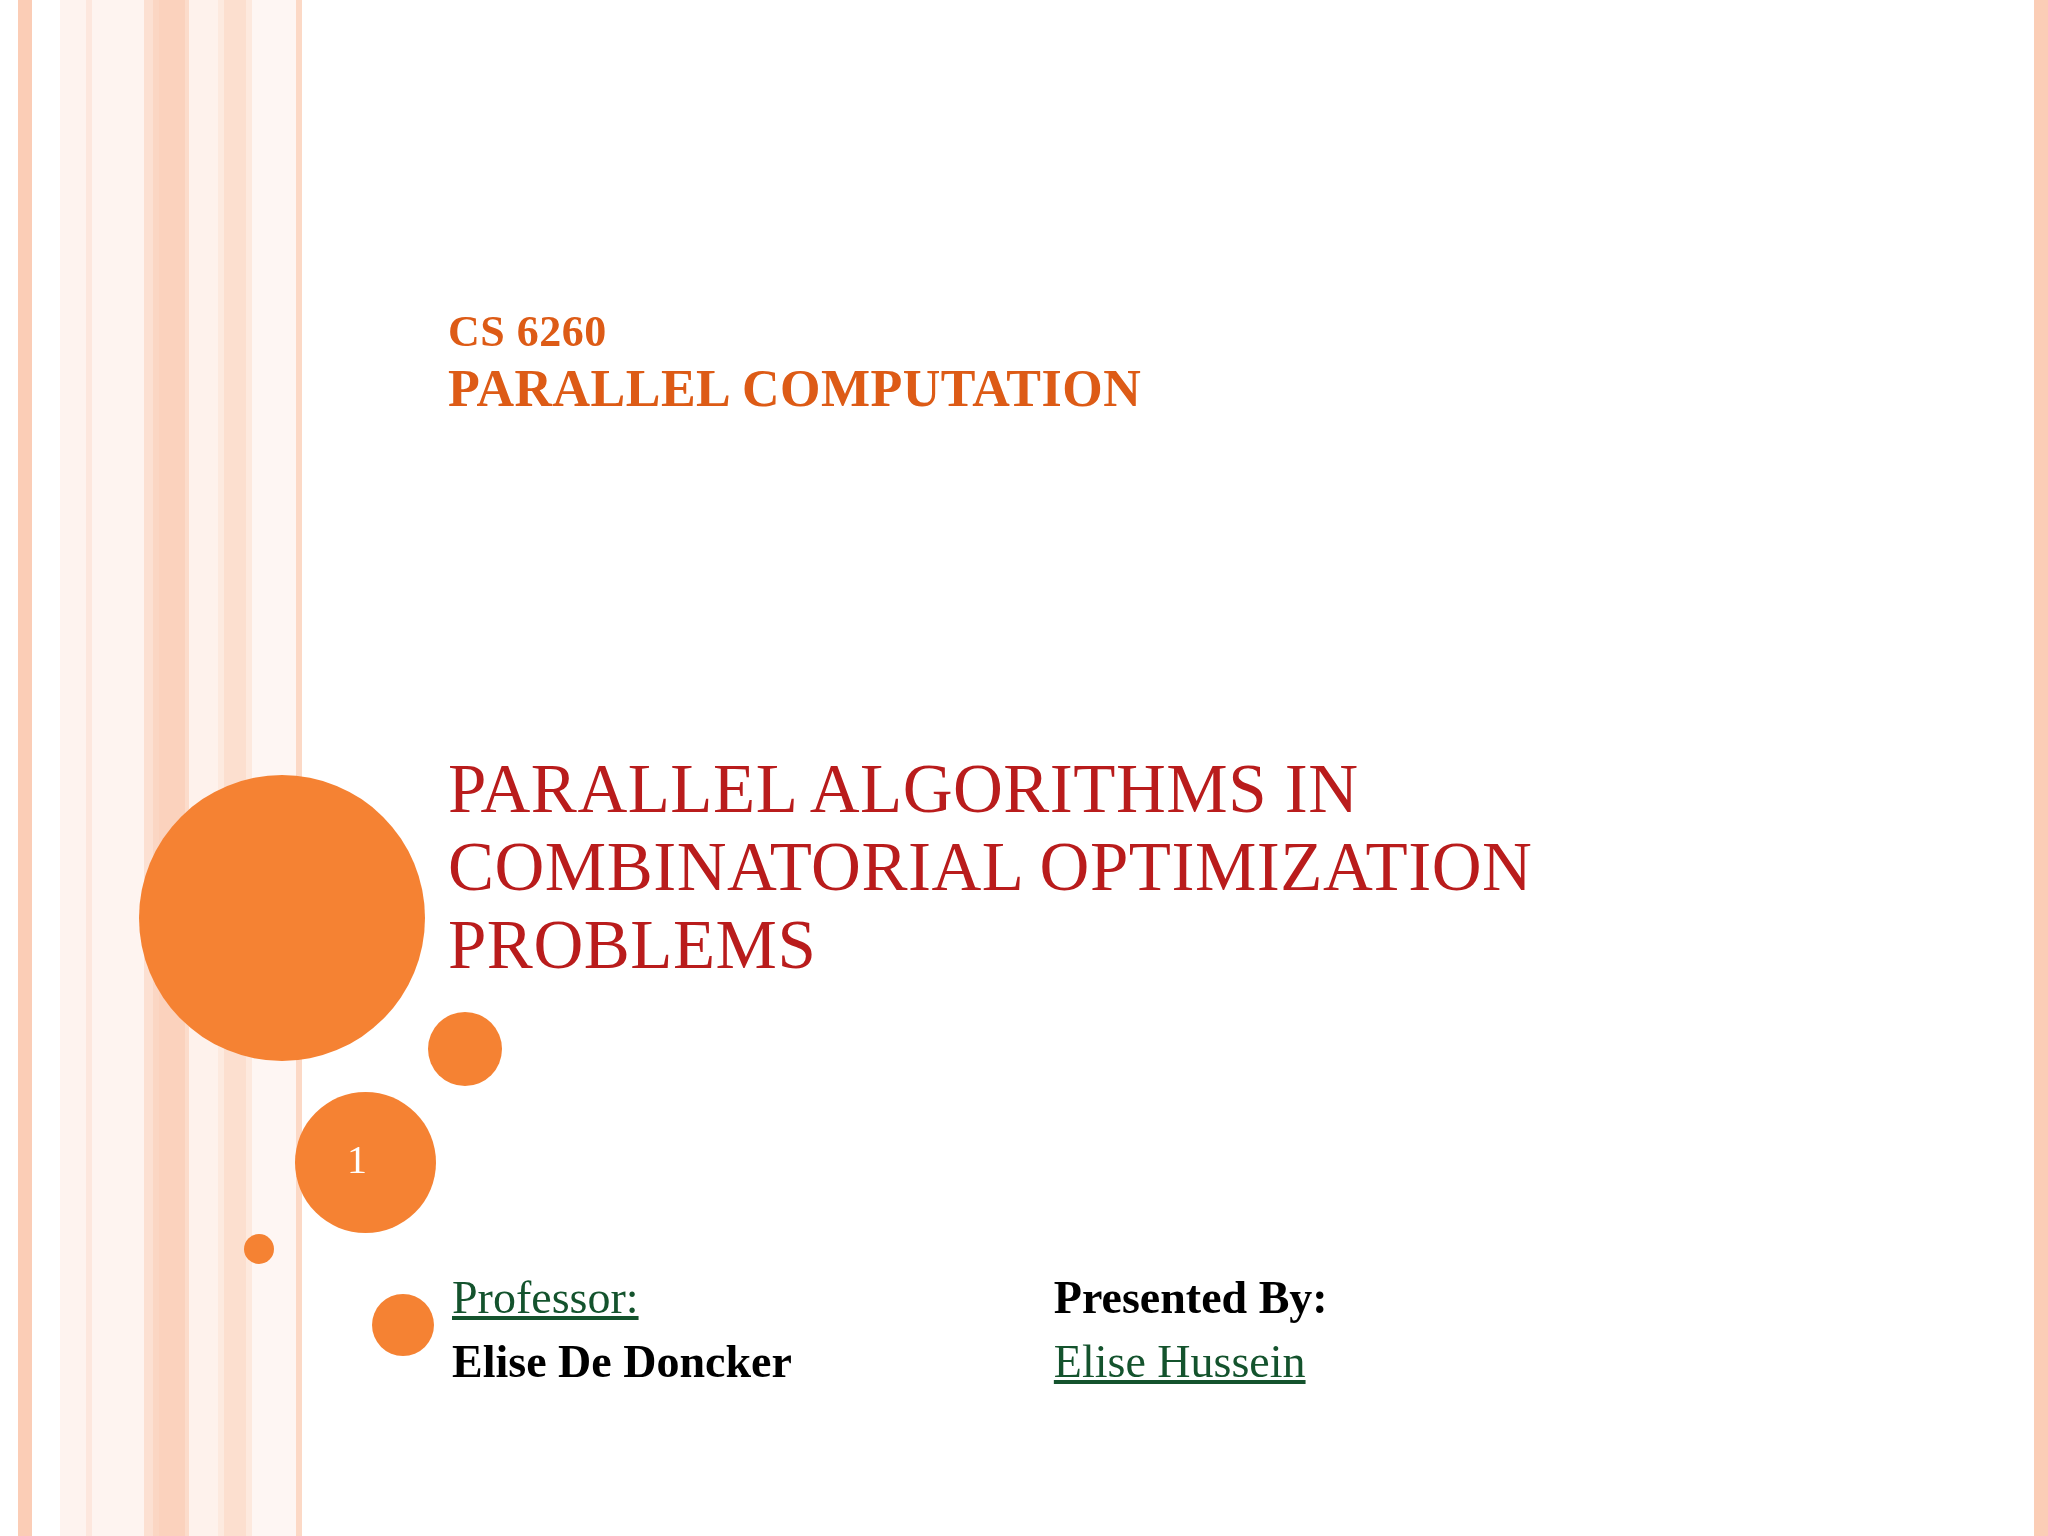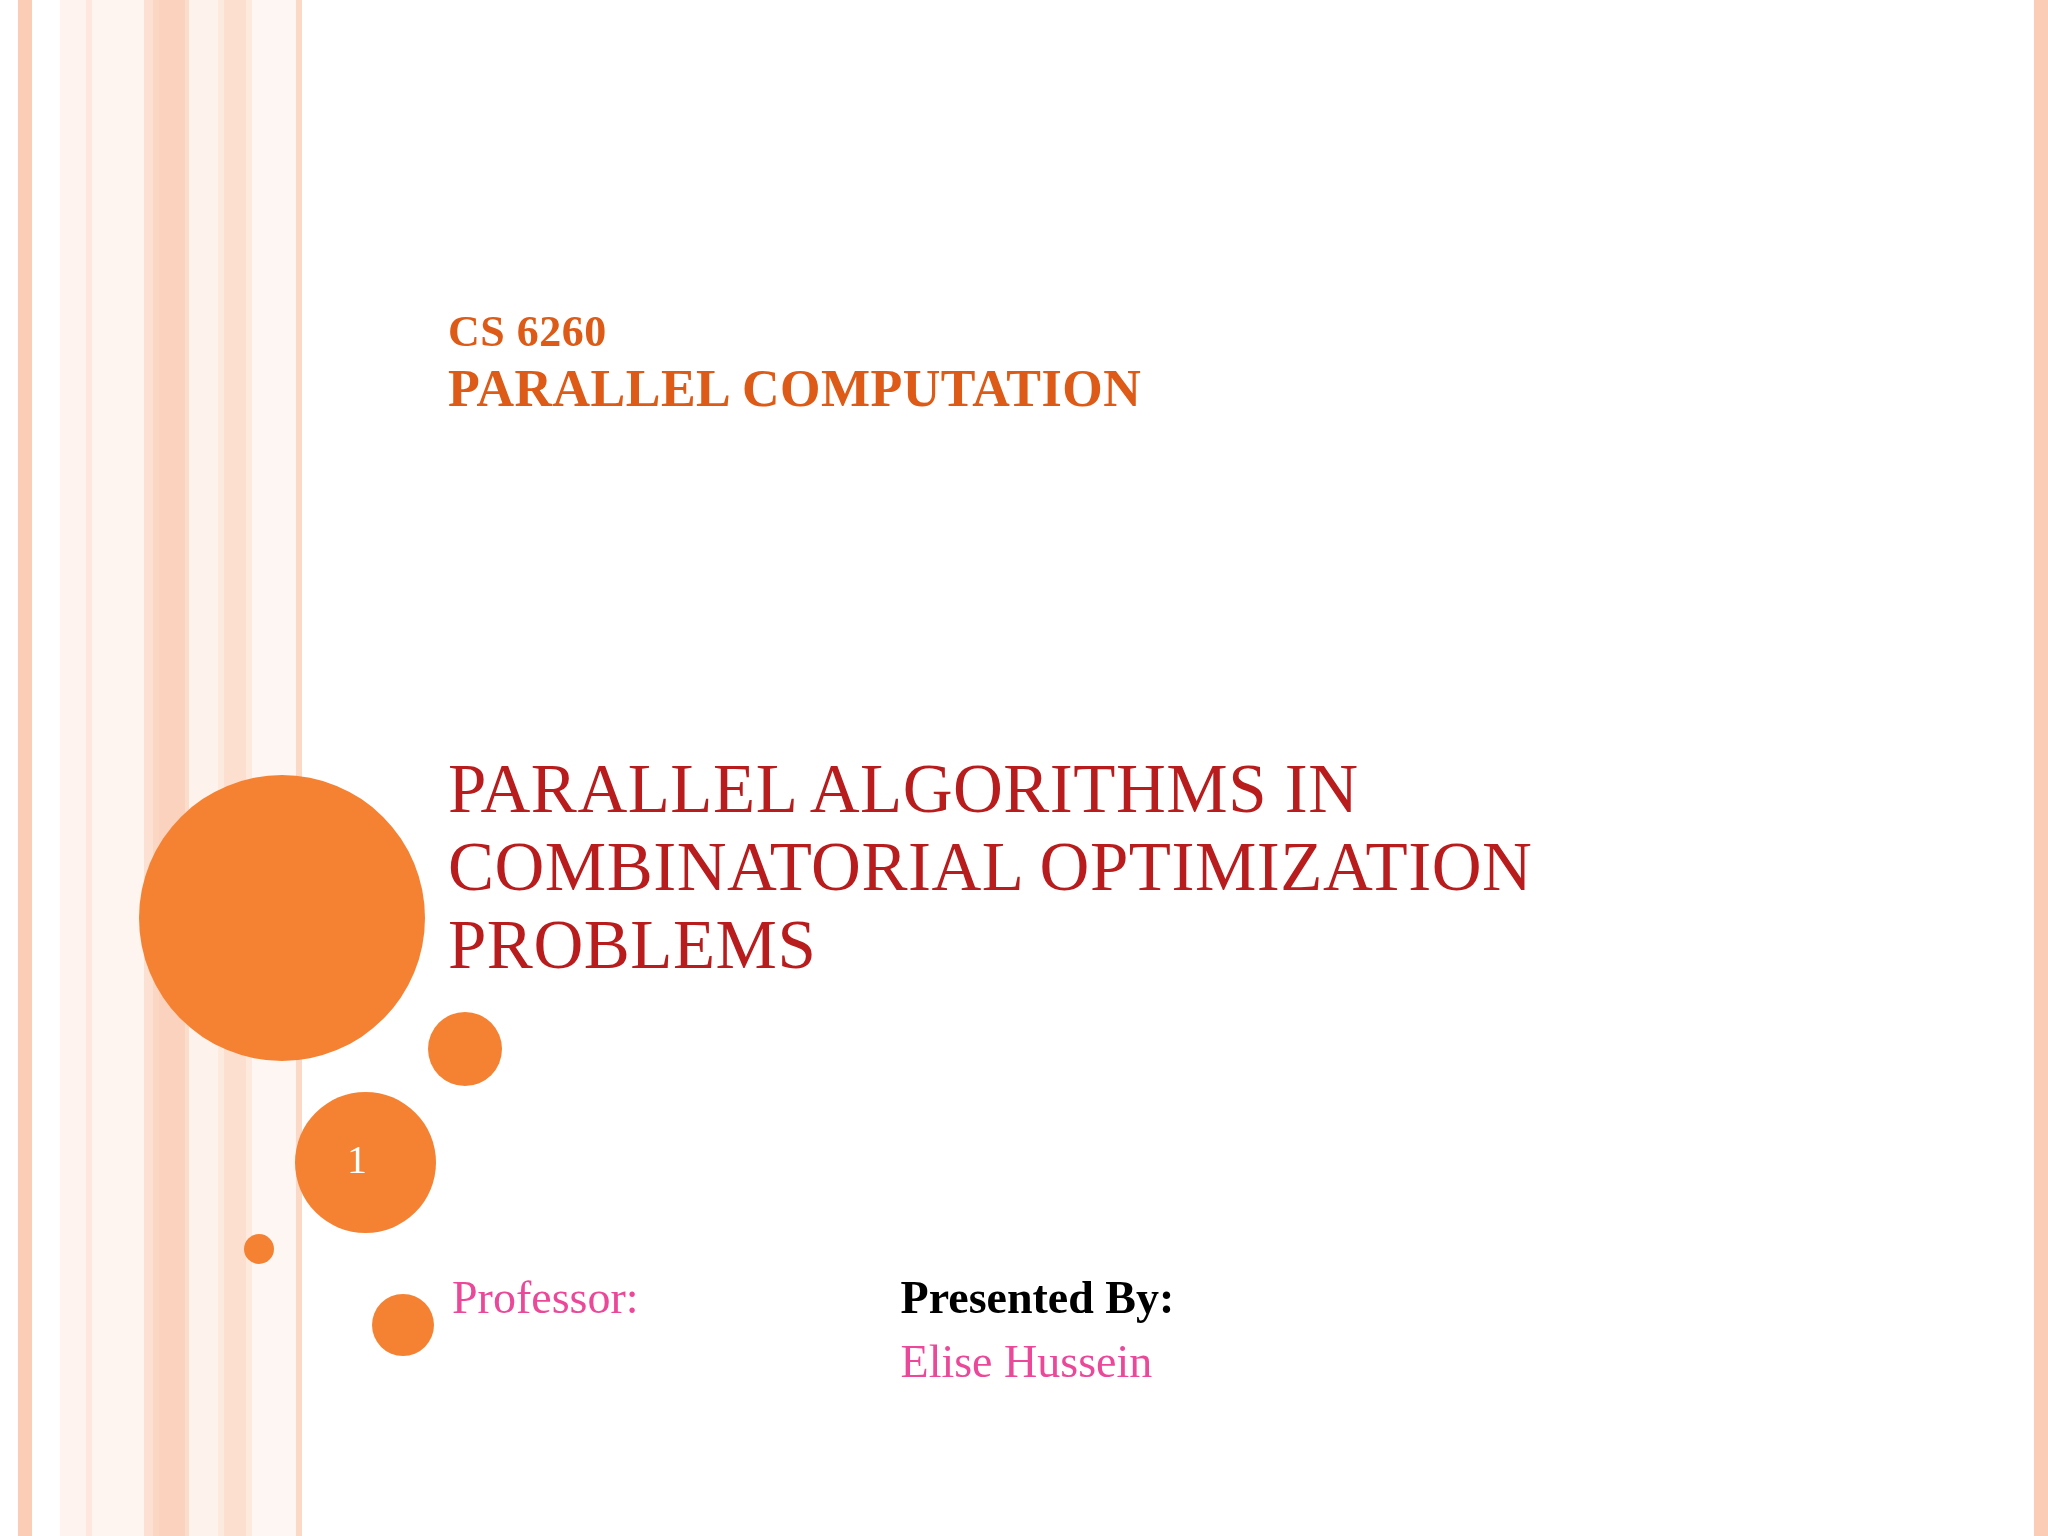--- a/index.html
+++ b/index.html
@@ -116,21 +116,21 @@
   }
   .credit-col {
     display: block;
   }
   .credit-label,
   .credit-value {
     font-size: 46px;
     line-height: 1.40;
     white-space: nowrap;
   }
-  .txt-gray  { color: #ec4899; }
+  .txt-gray  { color: #14532d; text-decoration: underline; }
   .txt-orange{ color: #000000; font-weight: bold; }
 </style>
 </head>
 <body>
 
 <div class="slide">
 
   <div class="stripe-band">
       <div class="stripe" style="left: 18px; width: 14px; background: rgb(251, 205, 182);"></div>
       <div class="stripe" style="left: 60px; width: 26px; background: rgb(254, 243, 239);"></div>
@@ -167,20 +167,21 @@
       <div class="header-line">CS 6260</div>
       <div class="header-line course-name">PARALLEL COMPUTATION</div>
     </div>
 
     <h1 class="main-title">Parallel Algorithms in Combinatorial Optimization Problems</h1>
 
     <div class="credits">
 
       <div class="credit-col">
         <div class="credit-label txt-gray">Professor:</div>
+        <div class="credit-value txt-orange">Elise De Doncker</div>
       </div>
 
       <div class="credit-col">
         <div class="credit-label txt-orange">Presented By:</div>
         <div class="credit-value txt-gray">Elise Hussein</div>
       </div>
 
     </div>
   </div>
 </div>

